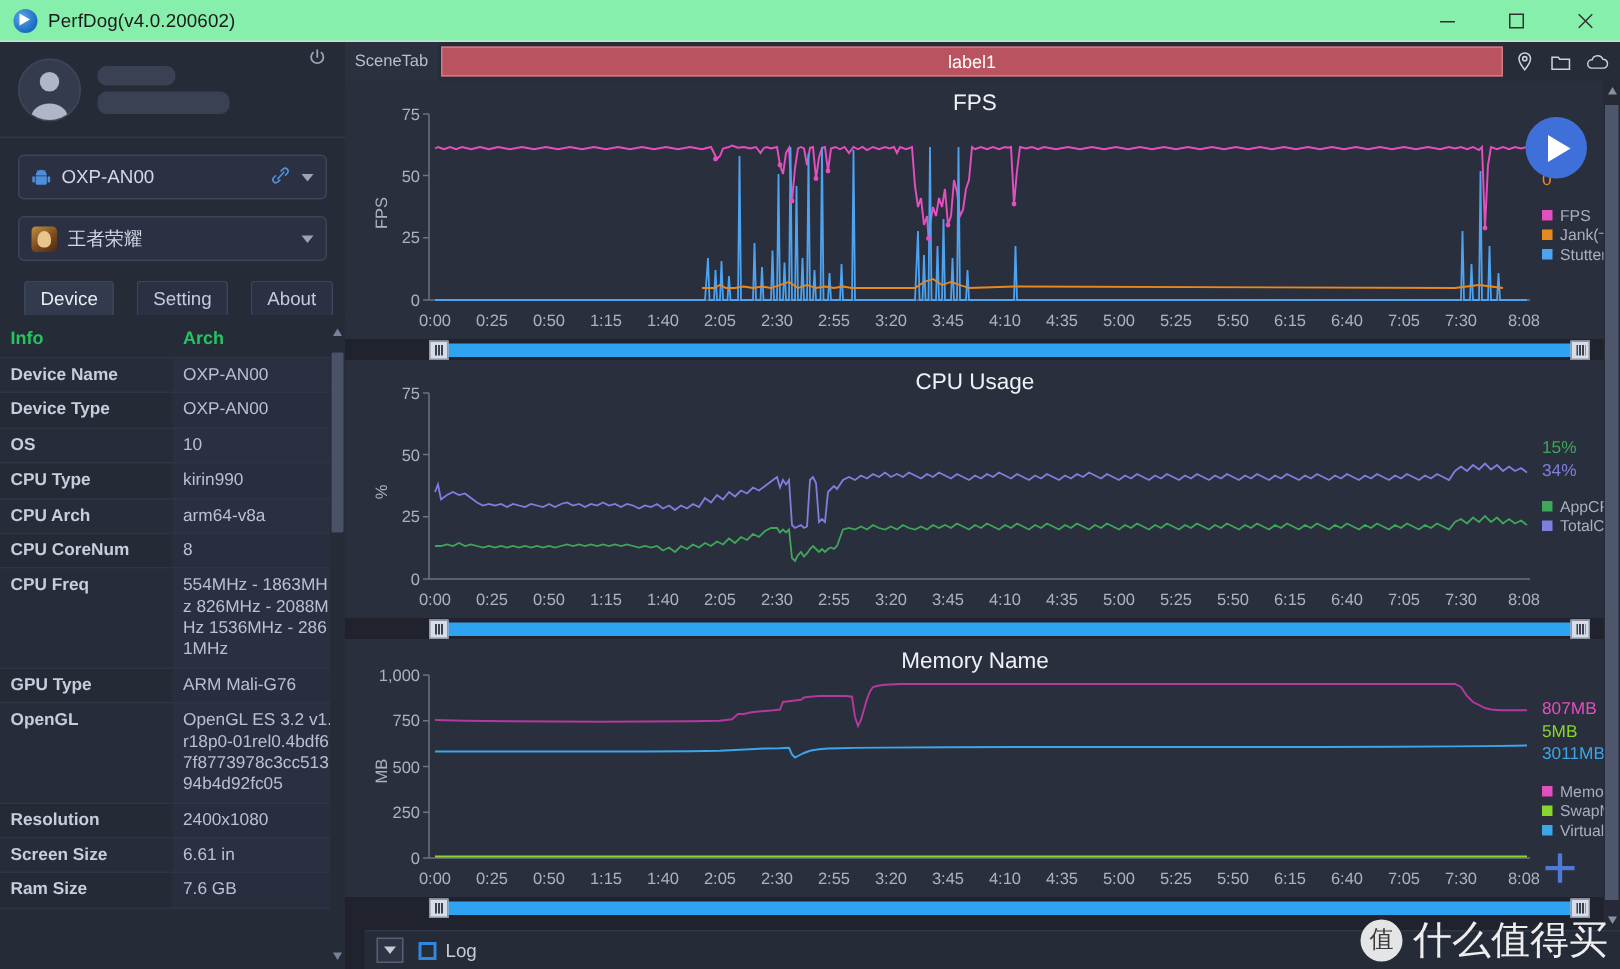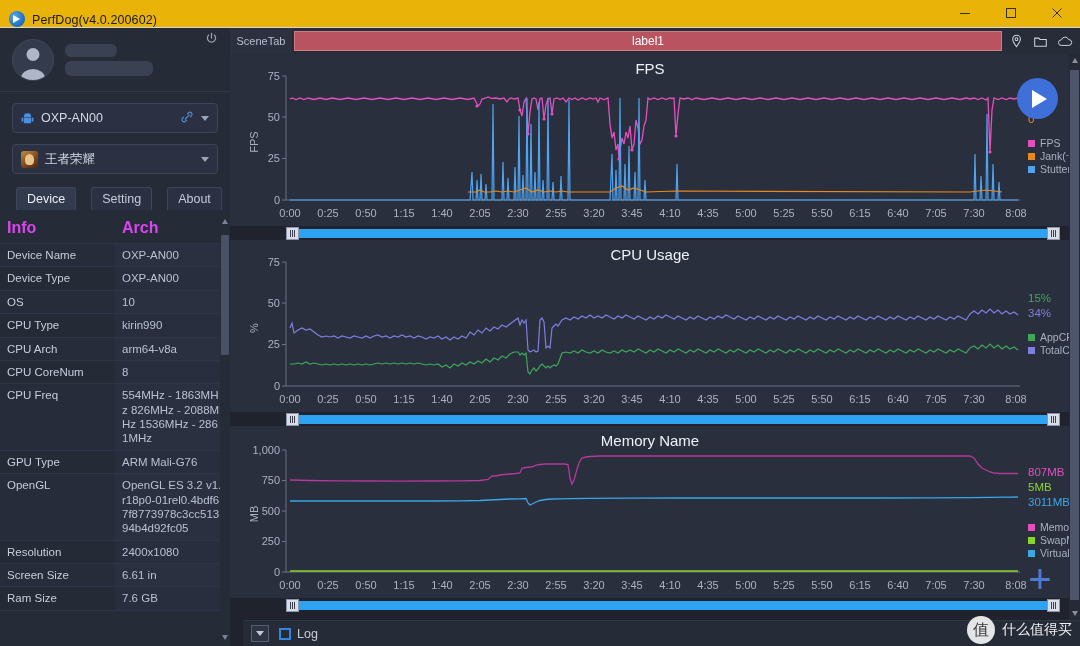--- a/index.html
+++ b/index.html
@@ -7,22 +7,22 @@
     width: 1080px; height: 646px;
     font-family: "Liberation Sans", sans-serif;
     background: #20232e;
     overflow: hidden;
   }
   .app { position: relative; width: 1080px; height: 646px; background: #20232e; }
 
   
   .titlebar {
     position: absolute; left: 0; top: 0; width: 1080px; height: 28px;
-    background: #eab308; border-bottom: 1px solid #d8d8d8;
-    display: flex; align-items: flex-end;
+    background: #86efac; border-bottom: 1px solid #d8d8d8;
+    display: flex; align-items: center;
   }
   .tb-logo {
     width: 16px; height: 16px; margin-left: 9px; margin-right: 7px;
     border-radius: 50%;
     background: radial-gradient(circle at 35% 35%, #5aa8e8 0%, #1e6fc4 65%, #17559b 100%);
     position: relative; flex: none;
   }
   .tb-logo::after {
     content: ""; position: absolute; left: 4px; top: 3.5px;
     width: 0; height: 0;
@@ -97,22 +97,22 @@
   }
   .tab.active { background: #323a4d; color: #eaeef6; }
 
   
   .tbl-wrap { position: absolute; left: 0; top: 185px; right: 0; bottom: 0; overflow: hidden; }
   .tbl { width: 230px; border-collapse: collapse; table-layout: fixed; }
   .tbl th, .tbl td {
     font-size: 11.5px; text-align: left; padding: 4px 7px; vertical-align: top;
     border-bottom: 1px solid #2f3546; line-height: 1.25;
   }
-  .tbl th { background: #262b38; color: #d946ef; font-weight: bold; font-size: 16px; padding-top: 5px; padding-bottom: 5px; }
-  .tbl td:first-child { width: 108px; color: #c6cddc; font-weight: normal; background: #272c3a; }
+  .tbl th { background: #262b38; color: #22c55e; font-weight: bold; font-size: 12px; padding-top: 5px; padding-bottom: 5px; }
+  .tbl td:first-child { width: 108px; color: #c6cddc; font-weight: bold; background: #272c3a; }
   .tbl td:last-child { color: #b9c1d1; background: #2a3040; word-break: break-all; }
   .tbl tr:nth-child(even) td:first-child { background: #252a37; }
   .tbl tr:nth-child(even) td:last-child { background: #282e3d; }
   .scroll-v {
     position: absolute; right: 0; top: 0; width: 10px; bottom: 0; background: #262b38;
   }
   .scroll-v .thumb { position: absolute; left: 1px; top: 22px; width: 8px; height: 120px; background: #4a5268; border-radius: 1px; }
   .sv-arrow { position:absolute; left:2px; width:0; height:0; border-left:3px solid transparent; border-right:3px solid transparent; }
   .sv-arrow.up { top: 6px; border-bottom: 5px solid #79829a; }
   .sv-arrow.dn { bottom: 6px; border-top: 5px solid #79829a; }
@@ -183,21 +183,21 @@
 
   .watermark {
     position: absolute; right: 8px; bottom: 2px; display: flex; align-items: center; gap: 7px;
     z-index: 9; pointer-events: none;
   }
   .wm-logo {
     width: 28px; height: 28px; border-radius: 50%; background: rgba(255,255,255,.88);
     color: #3a3a3a; font-size: 16px; display:flex; align-items:center; justify-content:center;
     font-family: "DejaVu Sans", sans-serif;
   }
-  .wm-txt { font-size: 14px; color: rgba(255,255,255,.92); font-family: "DejaVu Sans", sans-serif; }
+  .wm-txt { font-size: 26px; color: rgba(255,255,255,.92); font-family: "DejaVu Sans", sans-serif; }
 
   text { font-family: "Liberation Sans", sans-serif; }
   .axlabel { font-size: 11px; fill: #aab2c2; }
   .ytick  { font-size: 11px; fill: #aab2c2; }
   .xtick  { font-size: 11px; fill: #aab2c2; }
   .legtxt { font-size: 10.5px; fill: #a8b0c0; }
   .valtxt { font-size: 11.5px; }
 </style>
 </head>
 <body>

